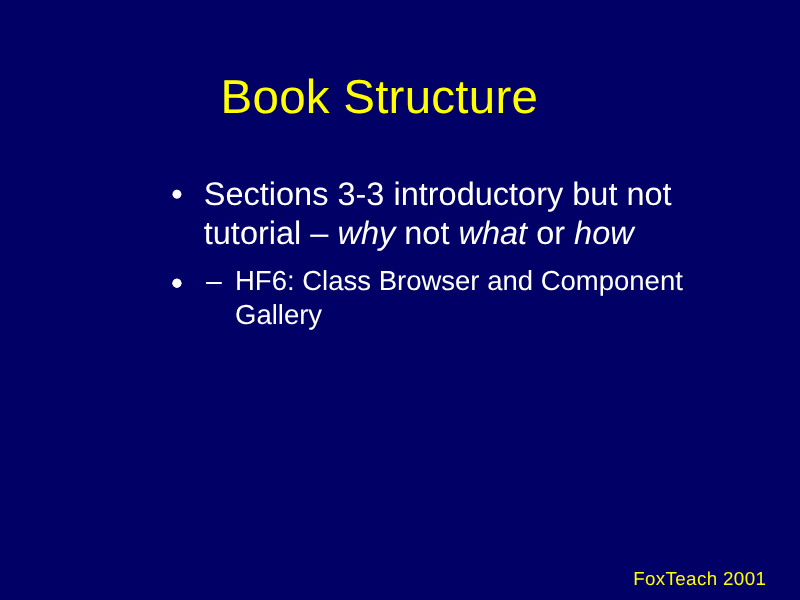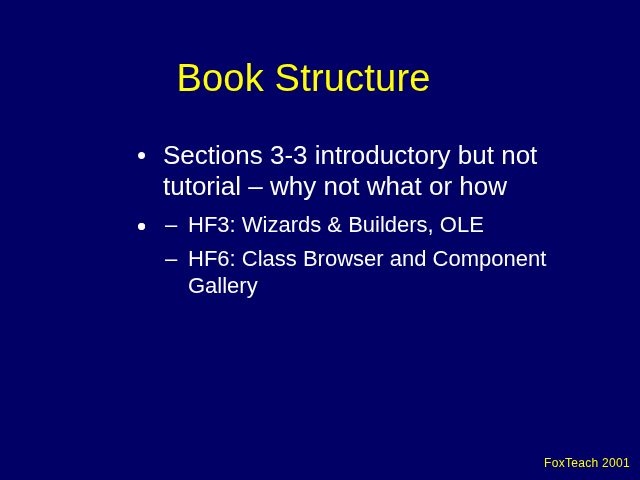--- a/index.html
+++ b/index.html
@@ -62,27 +62,28 @@
   }
   .bullet-l2 .marker {
     position: absolute;
     left: 33px;
     top: 0;
     font-size: 22px;
     line-height: 27px;
     color: #ffffff;
   }
   .it {
+    font-style: italic;
   }
   #footer {
     position: absolute;
-    right: 10px;
+    right: 27px;
     bottom: 10px;
     color: #ffff00;
-    font-size: 12px;
+    font-size: 15px;
     line-height: 13px;
     white-space: nowrap;
     letter-spacing: 0.3px;
   }
 </style>
 </head>
 <body>
 
 <div id="slide">
 
@@ -98,21 +99,20 @@
     <div class="bullet-l1">
       <span class="marker">•</span>
     </div>
 
     <div class="bullet-l1">
       <span class="marker">•</span>
     </div>
 
     <div class="bullet-l2">
       <span class="marker">–</span>
-      <span>HF3: Wizards &amp; Builders, OLE</span>
     </div>
 
     <div class="bullet-l2">
       <span class="marker">–</span>
       <span>HF6: Class Browser and Component Gallery</span>
     </div>
 
   </div>
 
   <div id="footer">FoxTeach 2001</div>

